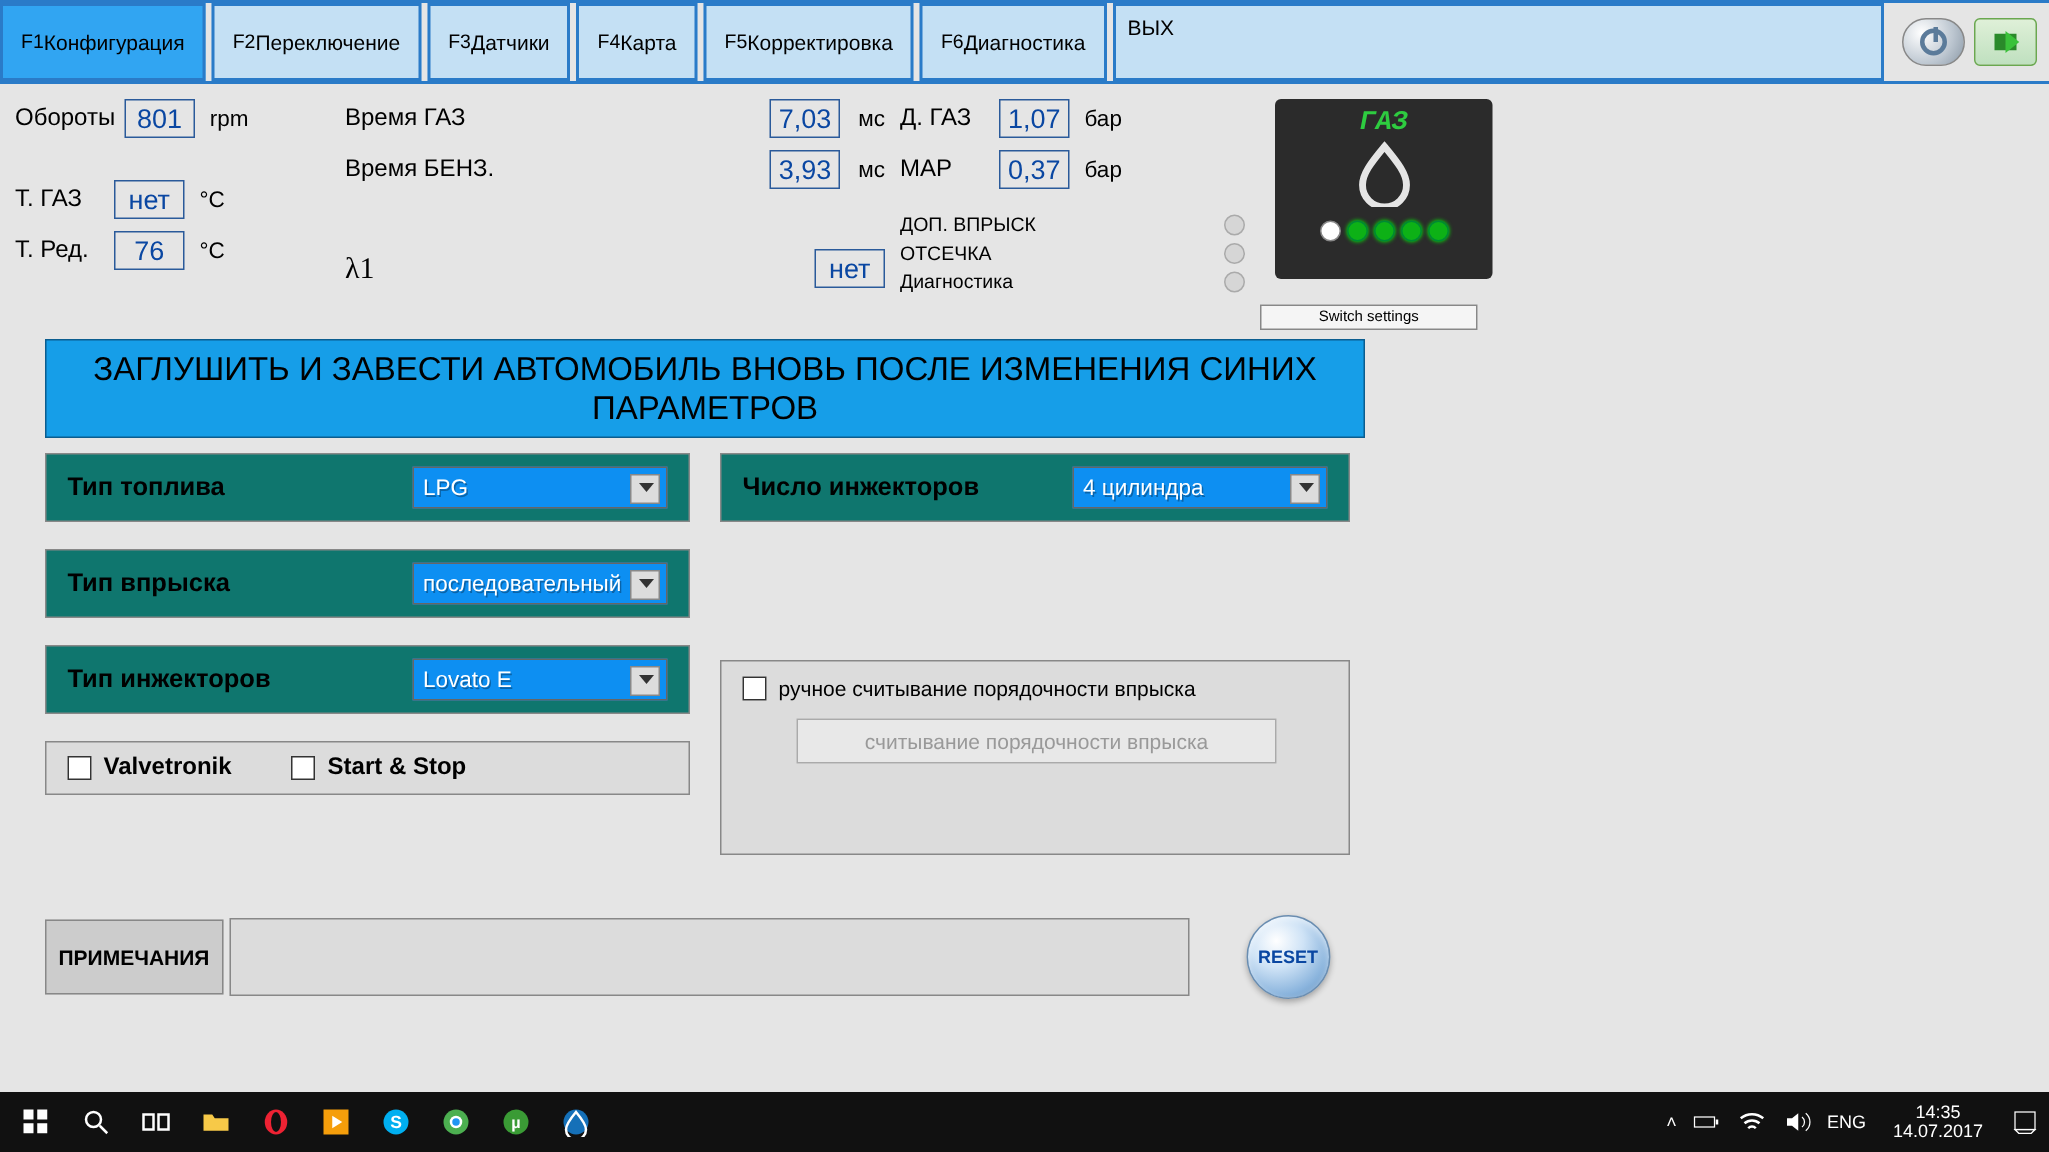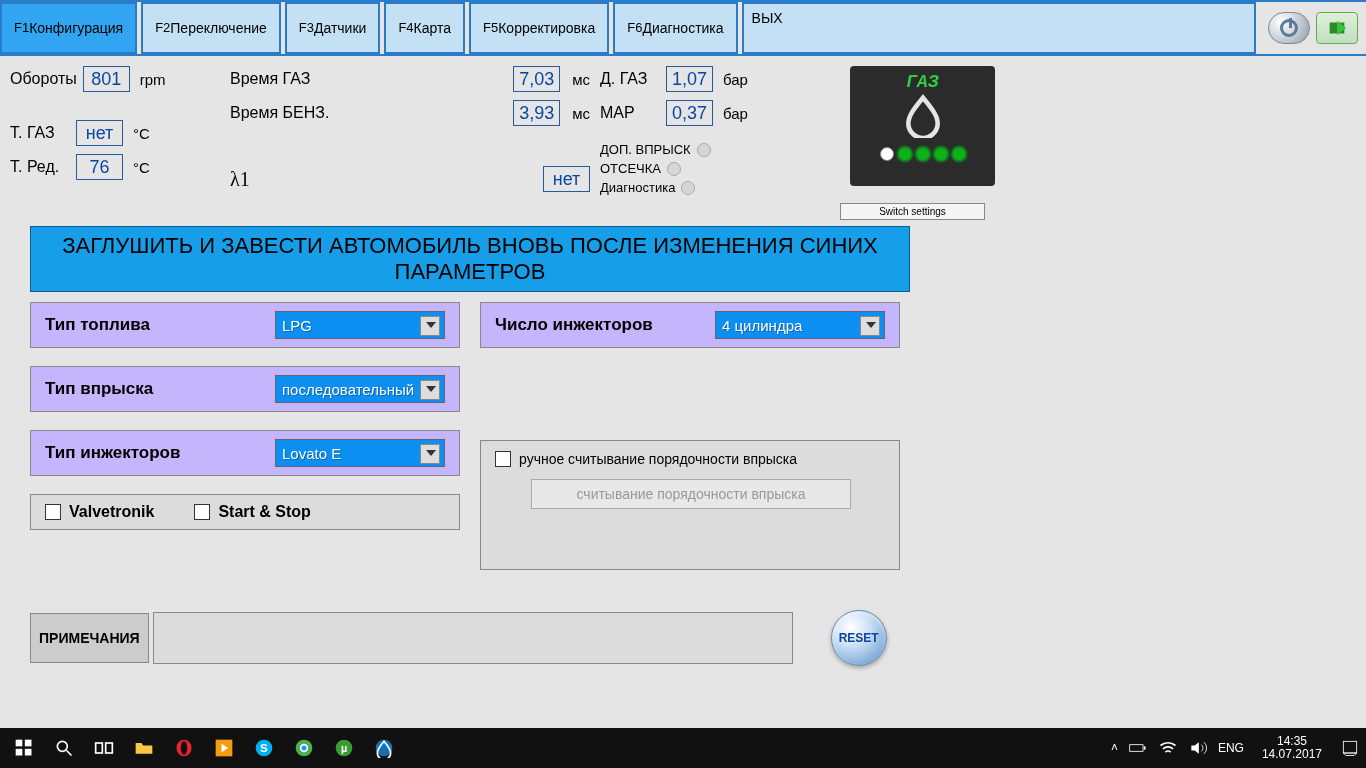--- a/index.html
+++ b/index.html
@@ -74,21 +74,21 @@
     color:#0a47a2; font-size:18px; background:#e5e5e5;
   }
   .unit { font-size: 15px; margin-left:4px; }
   .col2 .row { justify-content:flex-start; gap:8px; }
   .col2 .label { width: 110px; }
   .col2 .valbox { margin-left: auto; }
   .lambda-row { margin-top: 40px; justify-content: center; }
   .lambda-row .lbl-lambda { font-family: Georgia, serif; font-size: 20px; margin-right:4px; }
 
   .col3 .row .label { width: 60px; }
-  .col3 .status-line { display:flex; align-items:center; justify-content:flex-start; gap:6px; font-size:13px; margin-bottom:4px; }
+  .col3 .status-line { display:flex; align-items:center; justify-content:space-between; gap:6px; font-size:13px; margin-bottom:4px; }
   .status-dot { width:14px; height:14px; border-radius:50%; background:#d6d6d6; border:1px solid #aaa; }
 
   .gas-panel {
     background:#2b2b2b; border-radius:4px; width:145px; height:120px; padding:6px 8px 4px 8px;
     display:flex; flex-direction:column; align-items:center; margin-left:10px;font-family:Liberation Mono, monospace;
   }
   .gas-title { color:#2ecc40; font-weight:bold; font-size:18px; font-style:italic;}
   .gas-icon { margin:2px 0 4px;}
   .gas-icon svg { width:44px; height:44px; }
   .gas-leds { display:flex; gap:4px;}
@@ -104,21 +104,21 @@
     background:#169ee8; color:#000; text-align:center;
     font-size:22px; padding:6px 16px; border:1px solid #0b5d8f;
   }
 
   
   .config {
     display:flex; gap:20px; padding: 0 20px 0 30px;
   }
   .config-col { display:flex; flex-direction:column; gap:18px; }
   .cfg-row {
-    border:1px solid #888; background:#c4b5fd; padding:8px 14px;
+    border:1px solid #888; background:#0f766e; padding:8px 14px;
     display:flex; align-items:center; font-size:17px;
     width: 430px;
   }
   .cfg-row .cfg-label { flex:1; font-weight:bold; font-style: normal; }
   .cfg-select {
     flex:0 0 170px; height:28px; background:#0d8ff2; color:#fff; border:1px solid #666;
     display:flex; align-items:center; padding:0 6px; font-size:15px; position:relative; text-shadow: 1px 1px 0 rgba(0,0,0,0.3);
   }
   .cfg-select::after {
     content:""; position:absolute; right:4px; top:4px; width:18px; height:18px;

